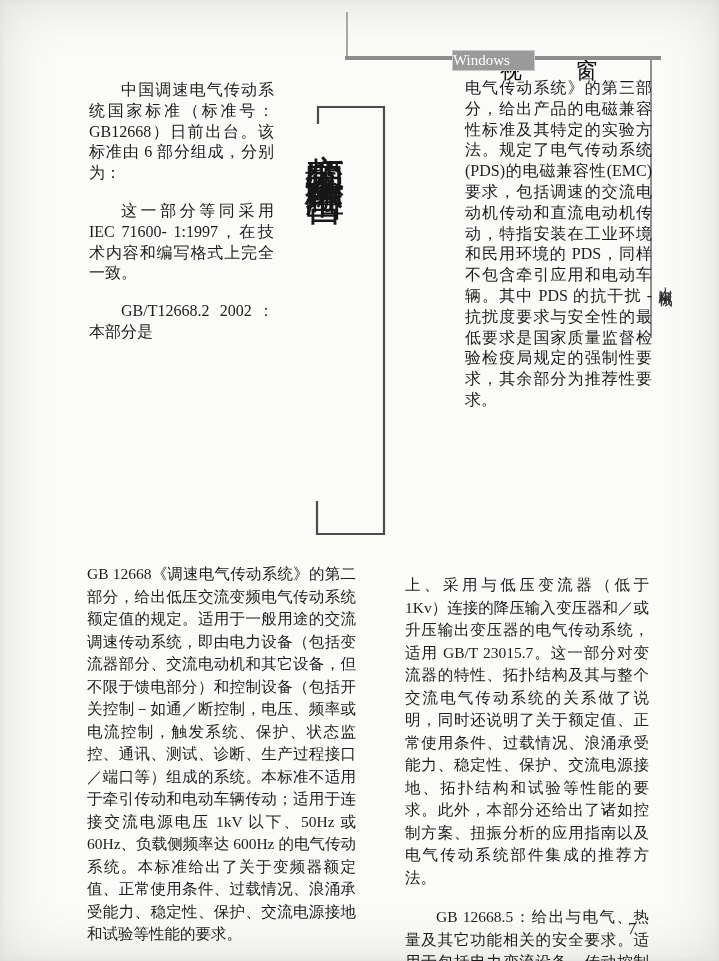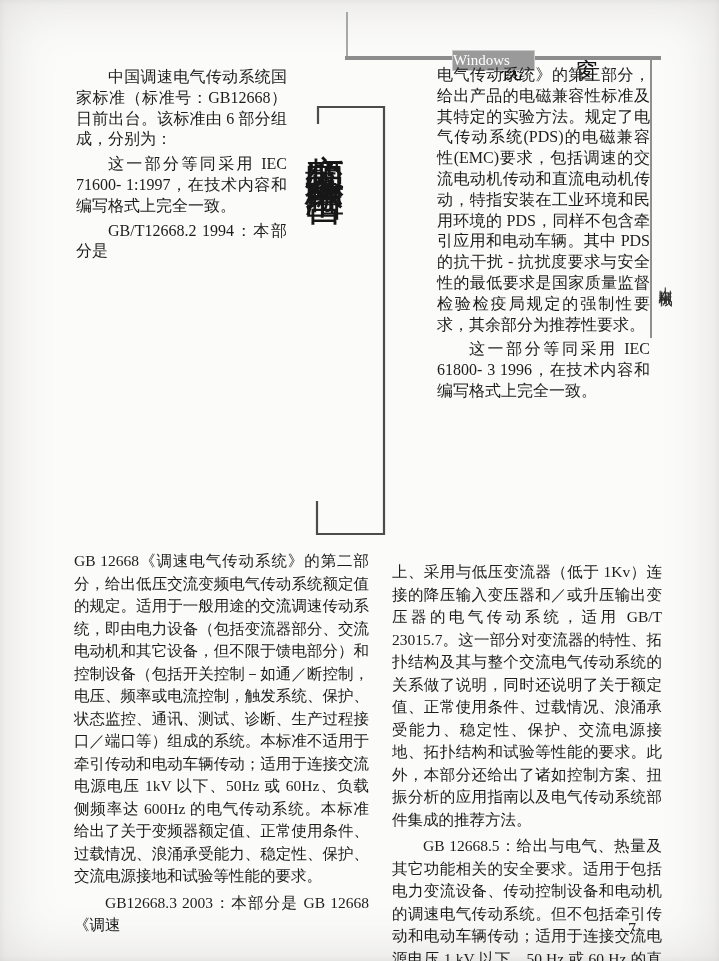--- a/index.html
+++ b/index.html
@@ -47,26 +47,26 @@
   
   .feature-title{
     position:absolute;left:297px;top:122px;height:410px;
     writing-mode:vertical-rl;text-orientation:upright;
     font-size:40px;letter-spacing:4px;color:#171717;
     font-family:"Liberation Serif","DejaVu Serif",serif;
   }
   .title-bracket{position:absolute;left:310px;top:105px;}
   
   .col{position:absolute;text-align:justify;}
-  .col p{margin:4px;text-indent:2em;}
+  .col p{margin:17px;text-indent:2em;}
   .col p.cont{text-indent:0;}
   .col-narrow{font-size:16px;line-height:20.8px;}
   .col-wide{font-size:15.5px;line-height:22.5px;}
   .left-top{left:72px;top:63px;width:219px;height:482px;}
-  .right-top{left:433px;top:61px;width:221px;height:496px;}
+  .right-top{left:448px;top:61px;width:221px;height:496px;}
   .left-bottom{left:70px;top:546px;width:303px;}
   .right-bottom{left:388px;top:557px;width:278px;}
   
   .page-number{
     position:absolute;left:628px;top:920px;
     font-size:16px;color:#222;
   }
 </style>
 </head>
 <body>
@@ -82,26 +82,25 @@
   <div class="journal-vertical">山东机械</div>
 
   <svg class="title-bracket" width="80" height="434" viewBox="0 0 80 434">
     <path d="M 8 19 L 8 2 L 74 2 L 74 429 L 7 429 L 7 396" fill="none" stroke="#4c4c4c" stroke-width="2.2"></path>
   </svg>
   <div class="feature-title">变频器国家标准出台</div>
 
   <div class="col col-narrow left-top">
     <p>中国调速电气传动系统国家标准（标准号：GB12668）日前出台。该标准由 6 部分组成，分别为：</p>
     <p>这一部分等同采用 IEC 71600- 1:1997，在技术内容和编写格式上完全一致。</p>
-    <p>GB/T12668.2 1994：本部分是</p>
+    <p>GB/T12668.2 2002：本部分是</p>
   </div>
 
   <div class="col col-narrow right-top">
     <p class="cont">电气传动系统》的第三部分，给出产品的电磁兼容性标准及其特定的实验方法。规定了电气传动系统(PDS)的电磁兼容性(EMC)要求，包括调速的交流电动机传动和直流电动机传动，特指安装在工业环境和民用环境的 PDS，同样不包含牵引应用和电动车辆。其中 PDS 的抗干扰 - 抗扰度要求与安全性的最低要求是国家质量监督检验检疫局规定的强制性要求，其余部分为推荐性要求。</p>
-    <p>这一部分等同采用 IEC 61800- 3 1996，在技术内容和编写格式上完全一致。</p>
   </div>
 
   <div class="col col-wide left-bottom">
     <p class="cont">GB 12668《调速电气传动系统》的第二部分，给出低压交流变频电气传动系统额定值的规定。适用于一般用途的交流调速传动系统，即由电力设备（包括变流器部分、交流电动机和其它设备，但不限于馈电部分）和控制设备（包括开关控制－如通／断控制，电压、频率或电流控制，触发系统、保护、状态监控、通讯、测试、诊断、生产过程接口／端口等）组成的系统。本标准不适用于牵引传动和电动车辆传动；适用于连接交流电源电压 1kV 以下、50Hz 或 60Hz、负载侧频率达 600Hz 的电气传动系统。本标准给出了关于变频器额定值、正常使用条件、过载情况、浪涌承受能力、稳定性、保护、交流电源接地和试验等性能的要求。</p>
     <p>GB12668.3 2003：本部分是 GB 12668《调速</p>
   </div>
 
   <div class="col col-wide right-bottom">
     <p class="cont">上、采用与低压变流器（低于 1Kv）连接的降压输入变压器和／或升压输出变压器的电气传动系统，适用 GB/T 23015.7。这一部分对变流器的特性、拓扑结构及其与整个交流电气传动系统的关系做了说明，同时还说明了关于额定值、正常使用条件、过载情况、浪涌承受能力、稳定性、保护、交流电源接地、拓扑结构和试验等性能的要求。此外，本部分还给出了诸如控制方案、扭振分析的应用指南以及电气传动系统部件集成的推荐方法。</p>
     <p>GB 12668.5：给出与电气、热量及其它功能相关的安全要求。适用于包括电力变流设备、传动控制设备和电动机的调速电气传动系统。但不包括牵引传动和电动车辆传动；适用于连接交流电源电压 1 kV 以下、50 Hz 或 60 Hz 的直流传动</p>

